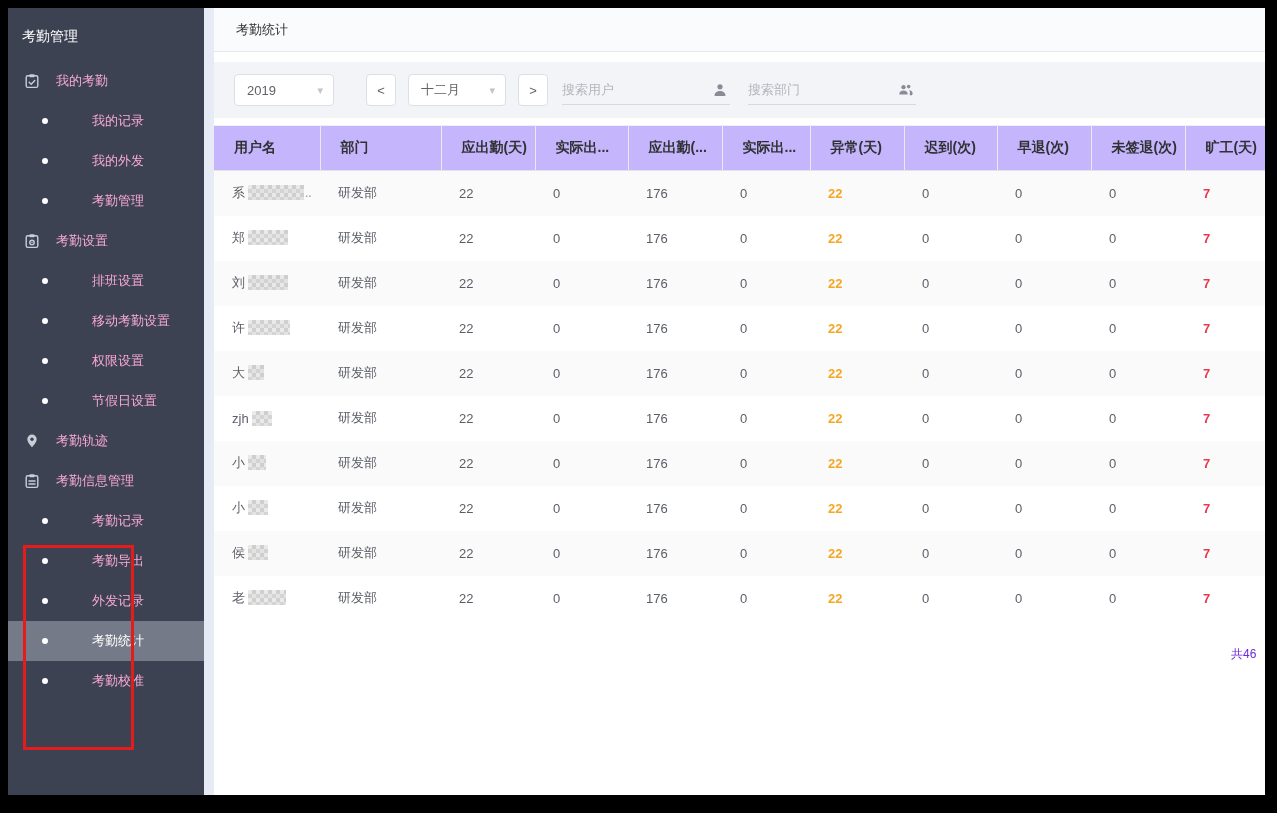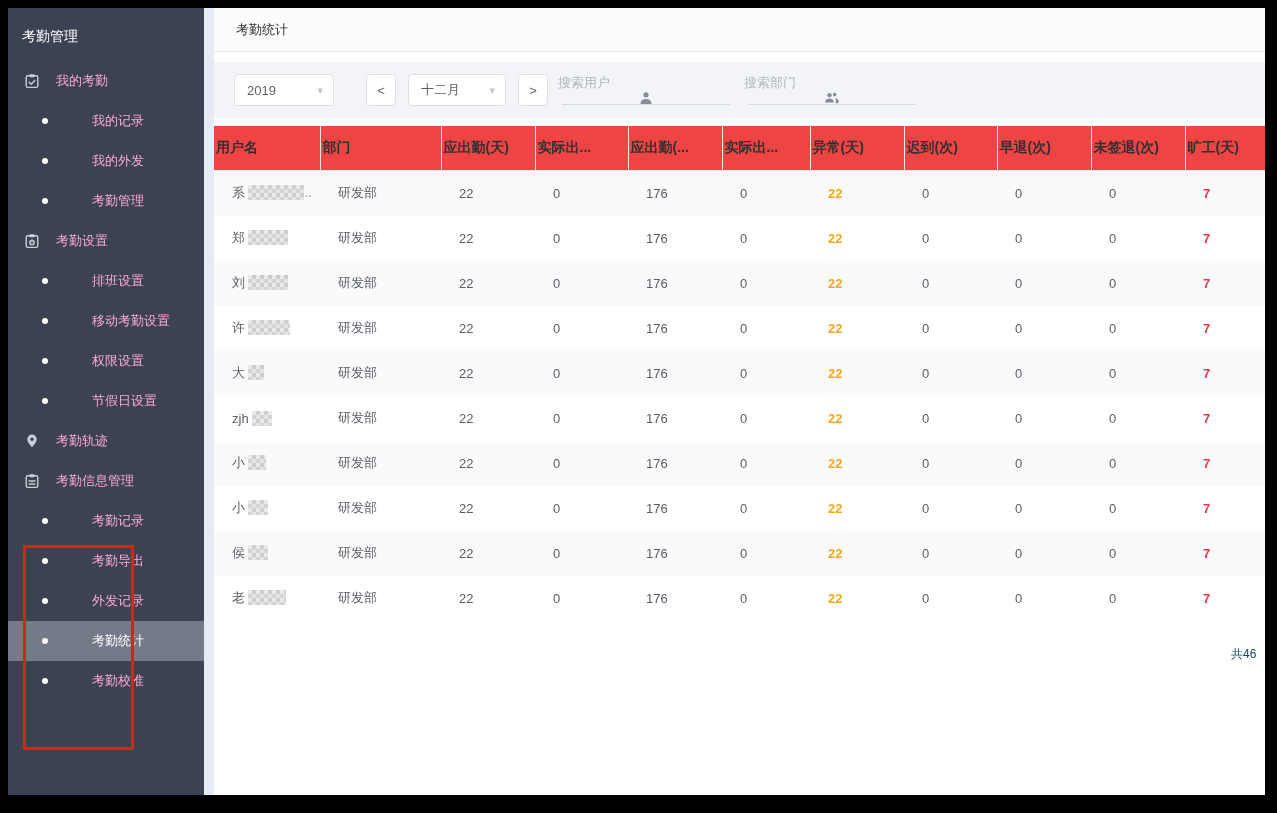--- a/index.html
+++ b/index.html
@@ -29,41 +29,41 @@
     display:flex; align-items:center; padding-left:22px; font-size:13px; color:#303133; }
   .filterbar { margin-top:10px; height:56px; background:#f3f4f8; display:flex; align-items:center; padding-left:20px; }
 
   .sel { width:100px; height:32px; background:#fff; border:1px solid #dcdfe6; border-radius:4px;
     display:flex; align-items:center; padding:0 10px 0 12px; font-size:13px; color:#606266; cursor:pointer; }
   .sel .caret { margin-left:auto; color:#c0c4cc; font-size:11px; }
   .sel.month { width:98px; }
   .navbtn { width:30px; height:32px; background:#fff; border:1px solid #dcdfe6; border-radius:4px;
     display:flex; align-items:center; justify-content:center; font-size:13px; color:#606266; cursor:pointer; }
   .sp32 { width:32px; } .sp12 { width:12px; } .sp14 { width:14px; } .sp18 { width:18px; }
-  .u-input { width:168px; height:30px; border-bottom:1px solid #d6d9e0; display:flex; align-items:center;flex-direction:column; }
+  .u-input { width:168px; height:30px; border-bottom:1px solid #d6d9e0; display:flex; align-items:center; }
   .u-input input { flex:1; border:none; outline:none; background:transparent; font-size:13px; color:#606266; min-width:0; }
   .u-input input::placeholder { color:#b2b5bd; }
   .u-input .ficon { flex:0 0 18px; display:flex; }
   .ficon svg { width:16px; height:16px; fill:#878c96; }
 
   
   table { width:1051px; table-layout:fixed; border-collapse:collapse; margin-top:7px; }
   thead th { height:45px; text-align:left; font-size:14px; font-weight:bold; color:#303133;
-    padding-left:2px; border-top:1px solid #f0f0f0; border-bottom:1px solid #e3e3e3;
-    border-right:1px solid #ebebeb; background:#ef4444; white-space:nowrap; overflow:hidden; }
+    padding-left:20px; border-top:1px solid #f0f0f0; border-bottom:1px solid #e3e3e3;
+    border-right:1px solid #ebebeb; background:#c4b5fd; white-space:nowrap; overflow:hidden; }
   thead th:last-child { border-right:none; }
   tbody td { height:45px; font-size:13px; color:#5a5e66; padding-left:18px; white-space:nowrap; overflow:hidden; }
   tbody tr:nth-child(odd) { background:#fafafa; }
   tbody tr:nth-child(even) { background:#ffffff; }
   td.orange { color:#f5a623; font-weight:bold; }
   td.red { color:#e8394f; font-weight:bold; }
   .redact { display:inline-block; height:15px; vertical-align:-3px; margin-left:3px; opacity:.85;
     background:conic-gradient(#c6c6c6 25%, #dedede 0 50%, #cccccc 0 75%, #e6e6e6 0) 0 0 / 8px 8px; }
   .suffix { color:#8a8e96; font-size:12px; margin-left:1px; }
-  .total { position:absolute; left:1017px; top:638px; font-size:12px; color:#0c4a6e; white-space:nowrap; }
+  .total { position:absolute; left:1017px; top:638px; font-size:12px; color:#6d28d9; white-space:nowrap; }
 
   .sbicon { fill:none; stroke:#c9cdd8; stroke-width:1.4; stroke-linecap:round; stroke-linejoin:round; }
   .sbicon .fillpart { fill:#c9cdd8; stroke:none; }
 </style>
 </head>
 <body>
 
 <div class="page">
 
   <aside class="sidebar">

